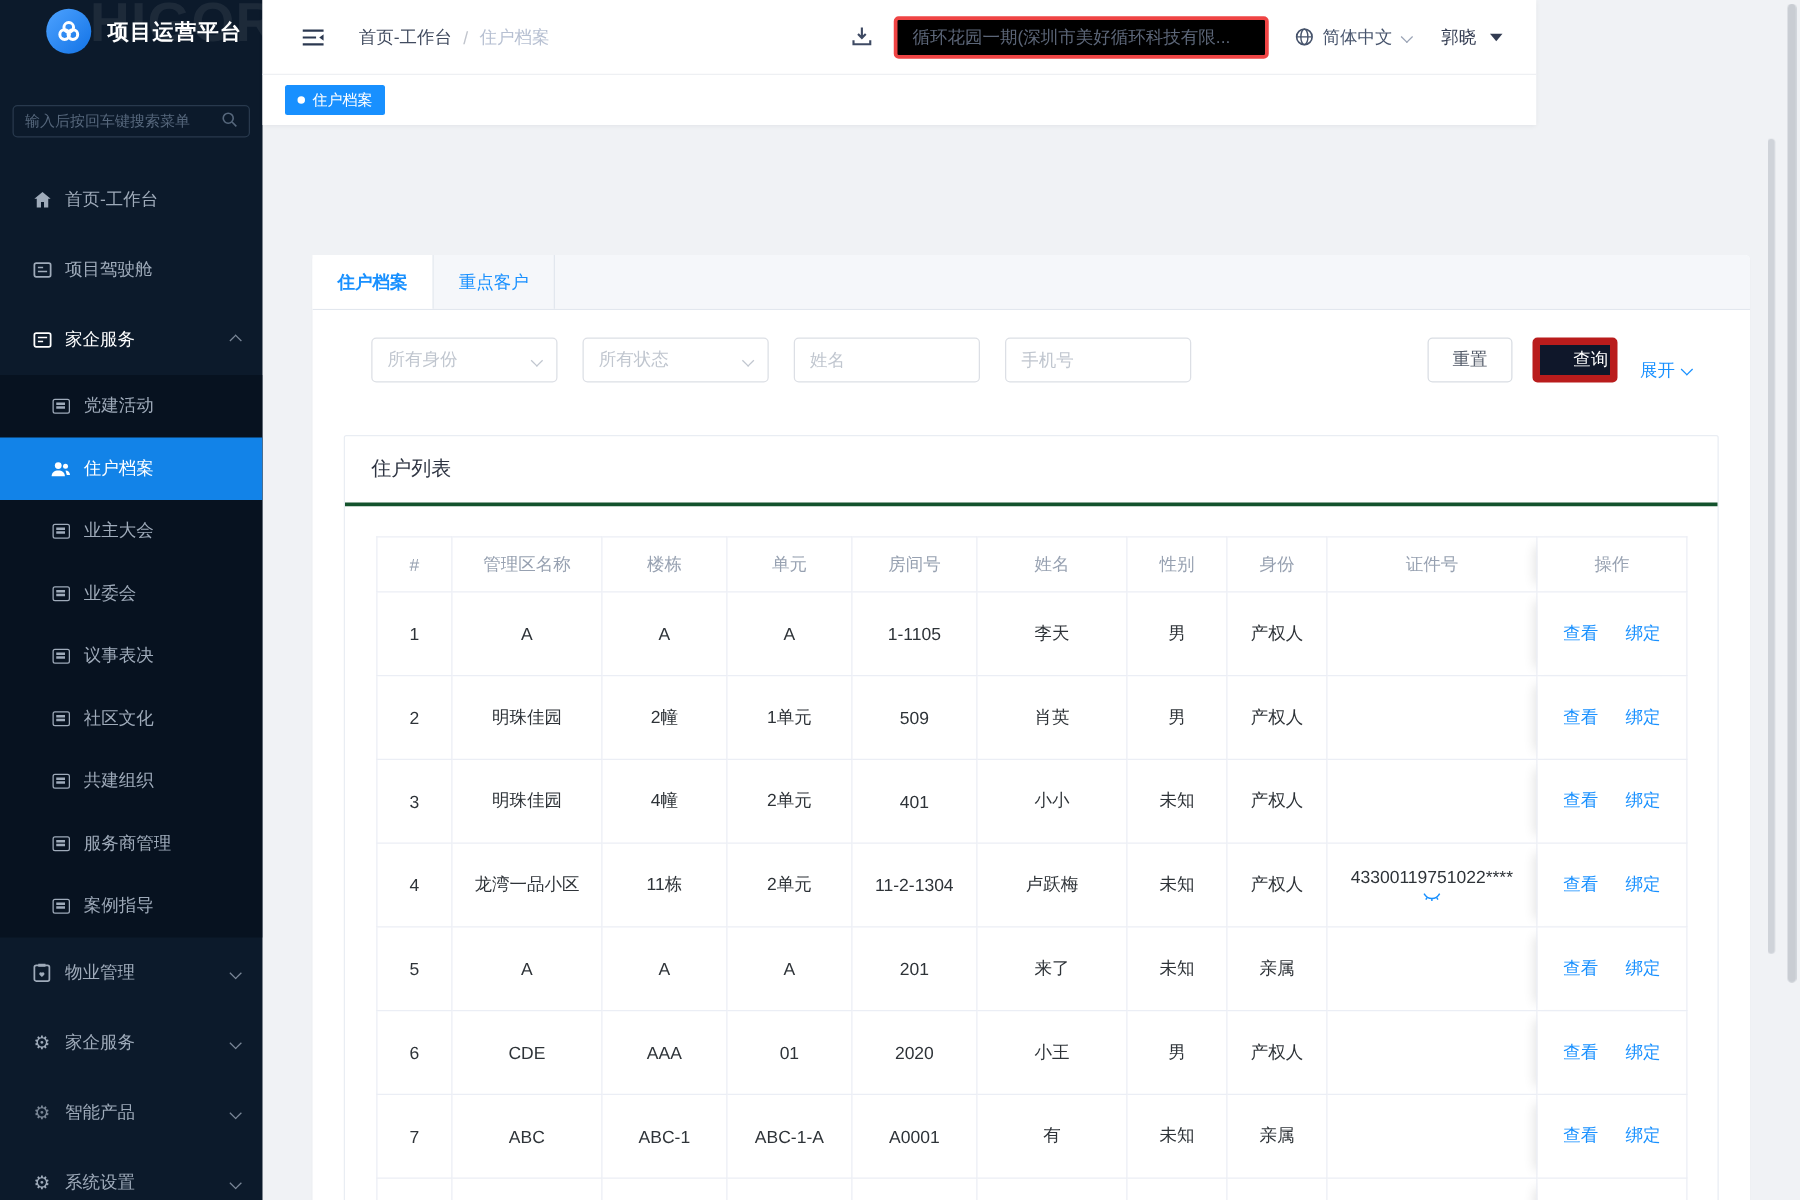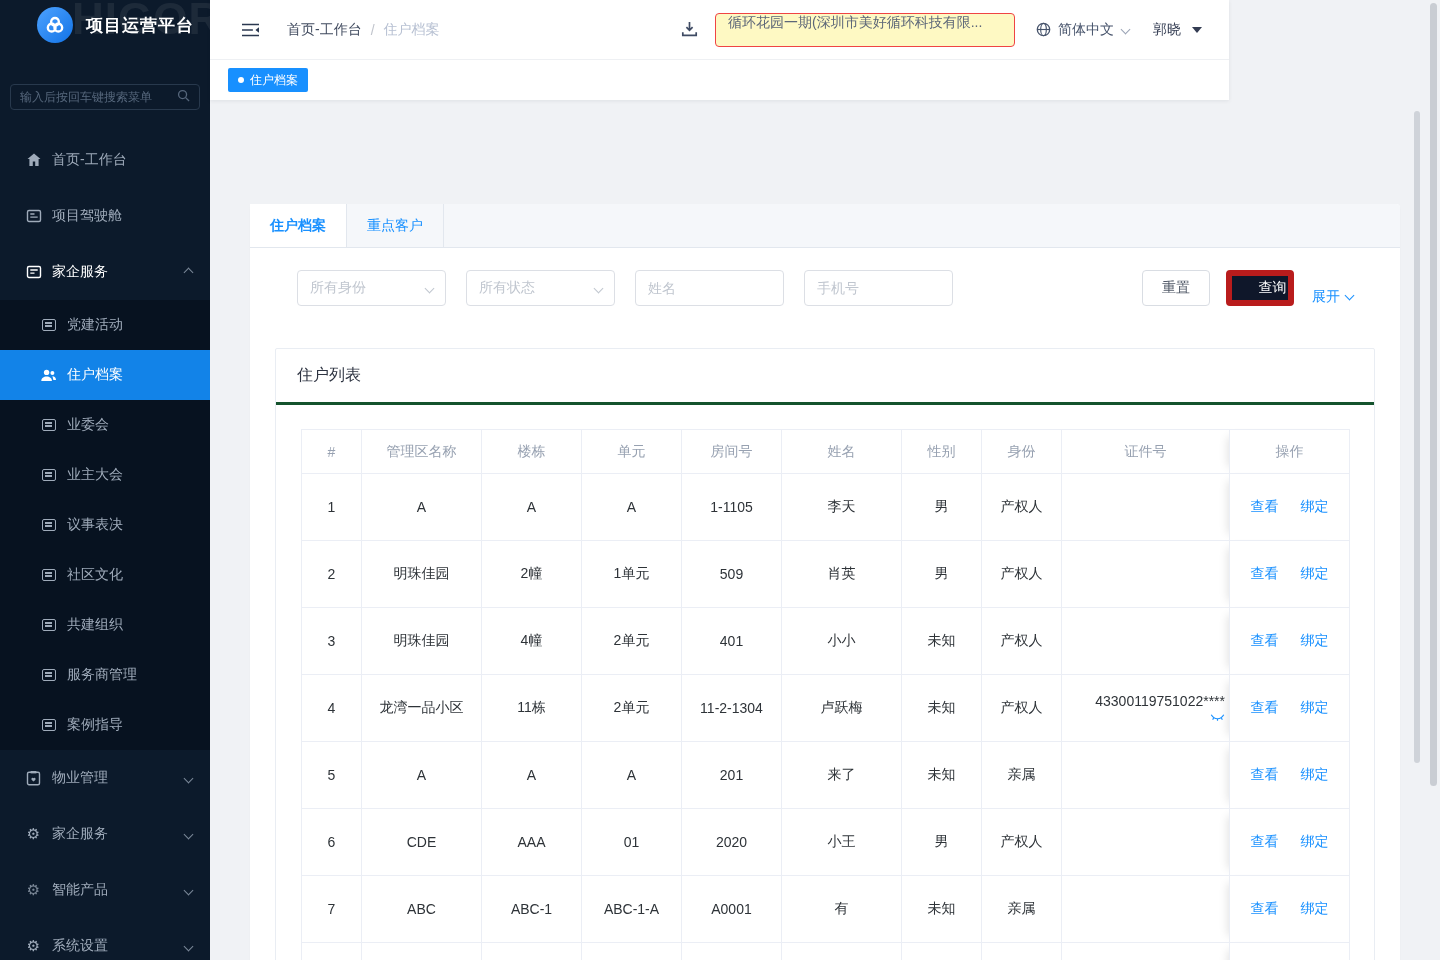--- a/index.html
+++ b/index.html
@@ -41,22 +41,22 @@
   .main { flex:1; display:flex; flex-direction:column; min-width:0; }
   .topbar { width:1019px; background:#fff; box-shadow:0 1px 4px rgba(0,21,41,.08); position:relative; z-index:5; }
   .topbar-row1 { height:59px; display:flex; align-items:center; padding:0 27px 0 32px; }
   .fold-btn { display:flex; cursor:pointer; }
   .breadcrumb { margin-left:28px; display:flex; align-items:center; }
   .bc-first { color:#414b5f; cursor:pointer; }
   .bc-sep { color:#c0c4cc; margin:0 9px; }
   .bc-last { color:#b7c0d2; }
   .tb-right { margin-left:auto; display:flex; align-items:center; }
   .dl-btn { display:flex; margin-right:17px; cursor:pointer; }
-  .project-input { width:300px; height:34px; border:1px solid #ef4444; border-radius:4px; display:flex; 
-                   padding:0 12px; color:#5c6678; background:#fef9c3; cursor:pointer; }
+  .project-input { width:300px; height:34px; border:3px solid #ef4444; border-radius:4px; display:flex; align-items:center;
+                   padding:0 12px; color:#5c6678; background:#000000; cursor:pointer; }
   .project-input span { white-space:nowrap; overflow:hidden; }
   .lang { display:flex; align-items:center; margin-left:21px; color:#46536b; cursor:pointer; }
   .lang .globe { display:flex; margin-right:7px; }
   .lang .chev { margin-left:8px; color:#9aa3b5; }
   .user { margin-left:24px; display:flex; align-items:center; color:#333c52; cursor:pointer; }
   .caret { width:0; height:0; border-left:5px solid transparent; border-right:5px solid transparent;
            border-top:6px solid #333c52; margin-left:11px; }
   .topbar-row2 { height:41px; border-top:1px solid #eef0f3; display:flex; align-items:center; padding-left:18px; }
   .tag { height:24px; background:#1890ff; color:#fff; font-size:12px; display:inline-flex; align-items:center;
          padding:0 10px; border-radius:2px; cursor:pointer; }
@@ -87,21 +87,21 @@
   .card { margin:42px 25px 0; border:1px solid #e9edf3; border-radius:2px; background:#fff; }
   .card-header { height:56px; display:flex; align-items:center; padding-left:21px; border-bottom:3px solid #14532d;
                  font-size:16px; color:#2e3442; }
   .card-body { padding:24px 25px 40px; }
   table { width:1048px; border-collapse:collapse; table-layout:fixed; font-size:14px; }
   th { height:44px; font-weight:500; color:#97a1b1; border:1px solid #ebeef5; background:#fff; }
   td { height:67px; text-align:center; color:#2e3338; border:1px solid #ebeef5; padding:0 4px; background:#fff; }
   th.op-col, td.op-col { box-shadow:-9px 0 9px -7px rgba(0,0,0,.12); }
   .link { color:#1890ff; cursor:pointer; }
   .link + .link { margin-left:18px; }
-  .id-cell { display:flex; flex-direction:column; align-items:flex-end; line-height:1.25; }
+  .id-cell { display:flex; flex-direction:column; align-items:center; line-height:1.25; }
   .eye { display:flex; margin-top:2px; }
 
   .scroll-outer { position:fixed; right:3px; top:3px; width:7px; height:783px; border-radius:4px; background:#c9cdd3; z-index:50; }
   .scroll-inner { position:fixed; right:20px; top:111px; width:6px; height:652px; border-radius:3px; background:#cfd3d9; z-index:50; }
 </style>
 </head>
 <body>
 
 <div class="app">
 
@@ -176,27 +176,27 @@
                 <circle cx="12.4" cy="4.9" r="2" fill="#fff"></circle>
                 <path d="M12.4 8.3c2.1 0 3.6 1.5 3.6 3.7h-2.6" fill="#fff"></path>
               </svg>
           </span>
           <span>住户档案</span>
         </div>
         <div class="sub-item">
           <span class="mi-icon">
               <span class="doc-icon"></span>
             </span>
+          <span>业主大会</span>
+        </div>
+        <div class="sub-item">
+          <span class="mi-icon">
+              <span class="doc-icon"></span>
+            </span>
           <span>业委会</span>
-        </div>
-        <div class="sub-item">
-          <span class="mi-icon">
-              <span class="doc-icon"></span>
-            </span>
-          <span>业主大会</span>
         </div>
         <div class="sub-item">
           <span class="mi-icon">
               <span class="doc-icon"></span>
             </span>
           <span>议事表决</span>
         </div>
         <div class="sub-item">
           <span class="mi-icon">
               <span class="doc-icon"></span>

